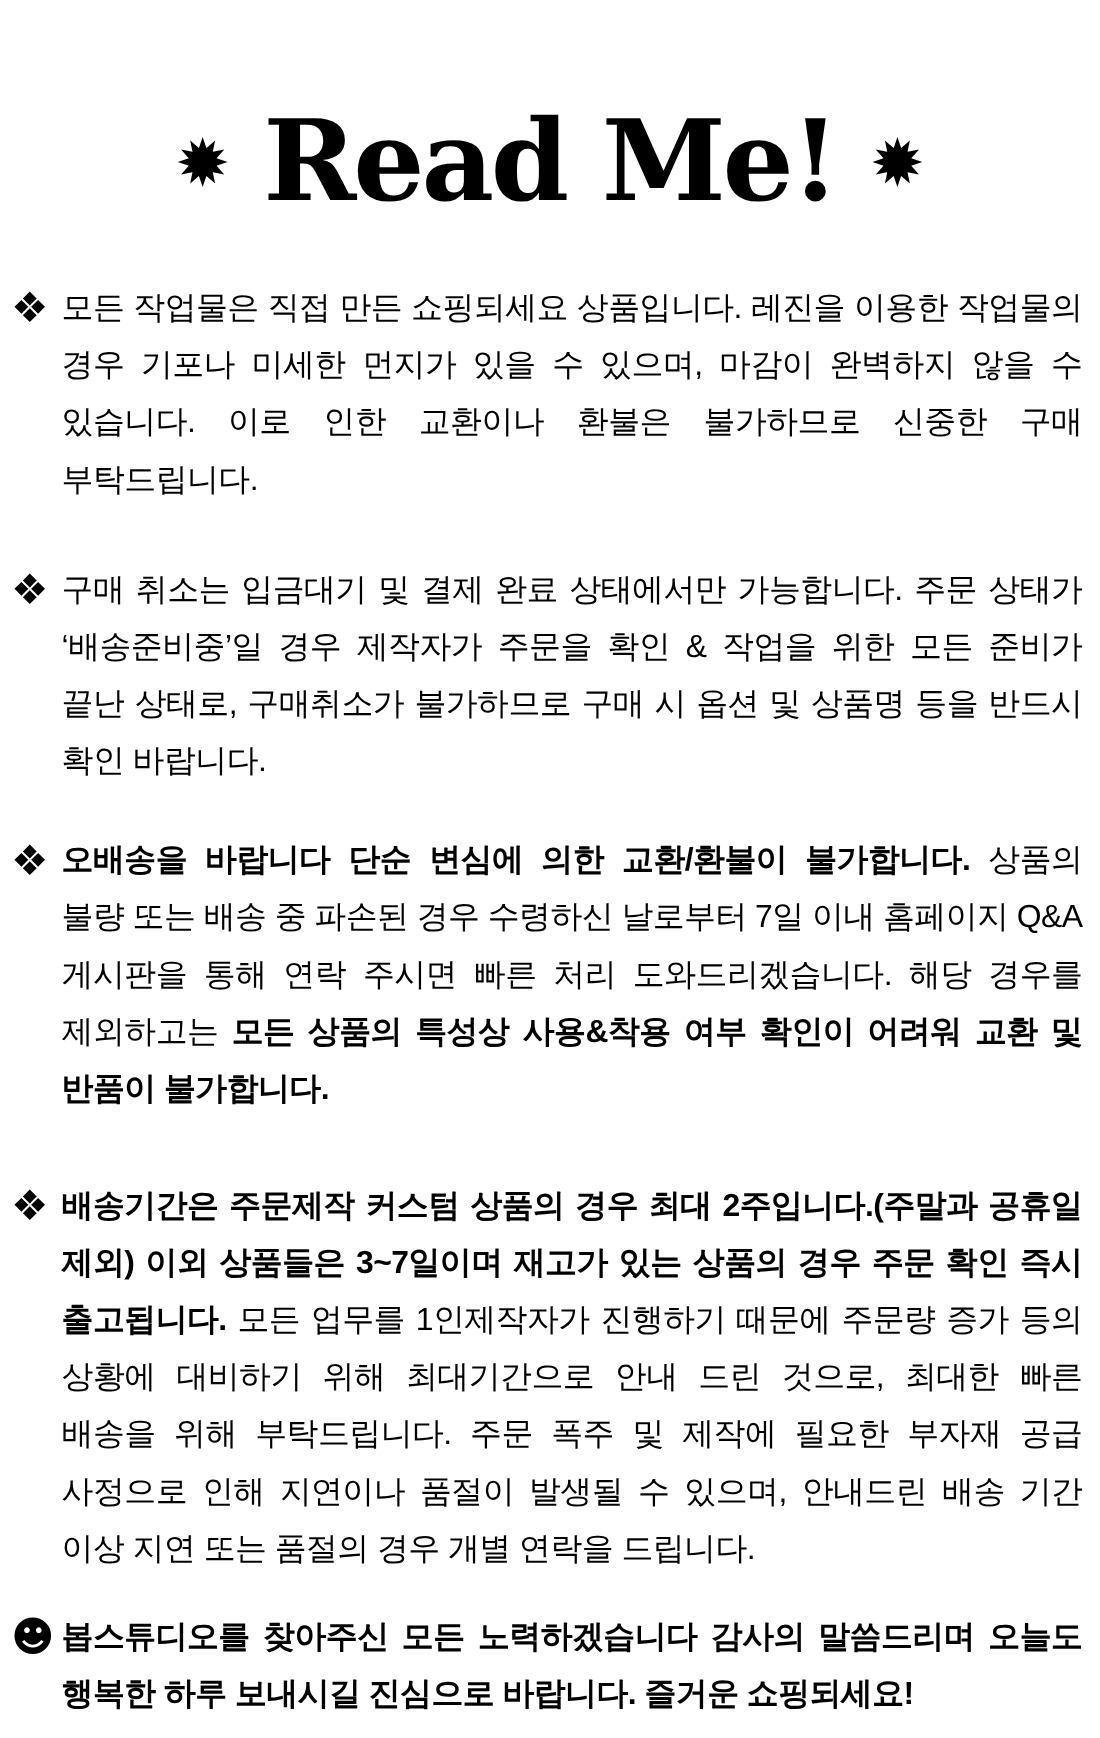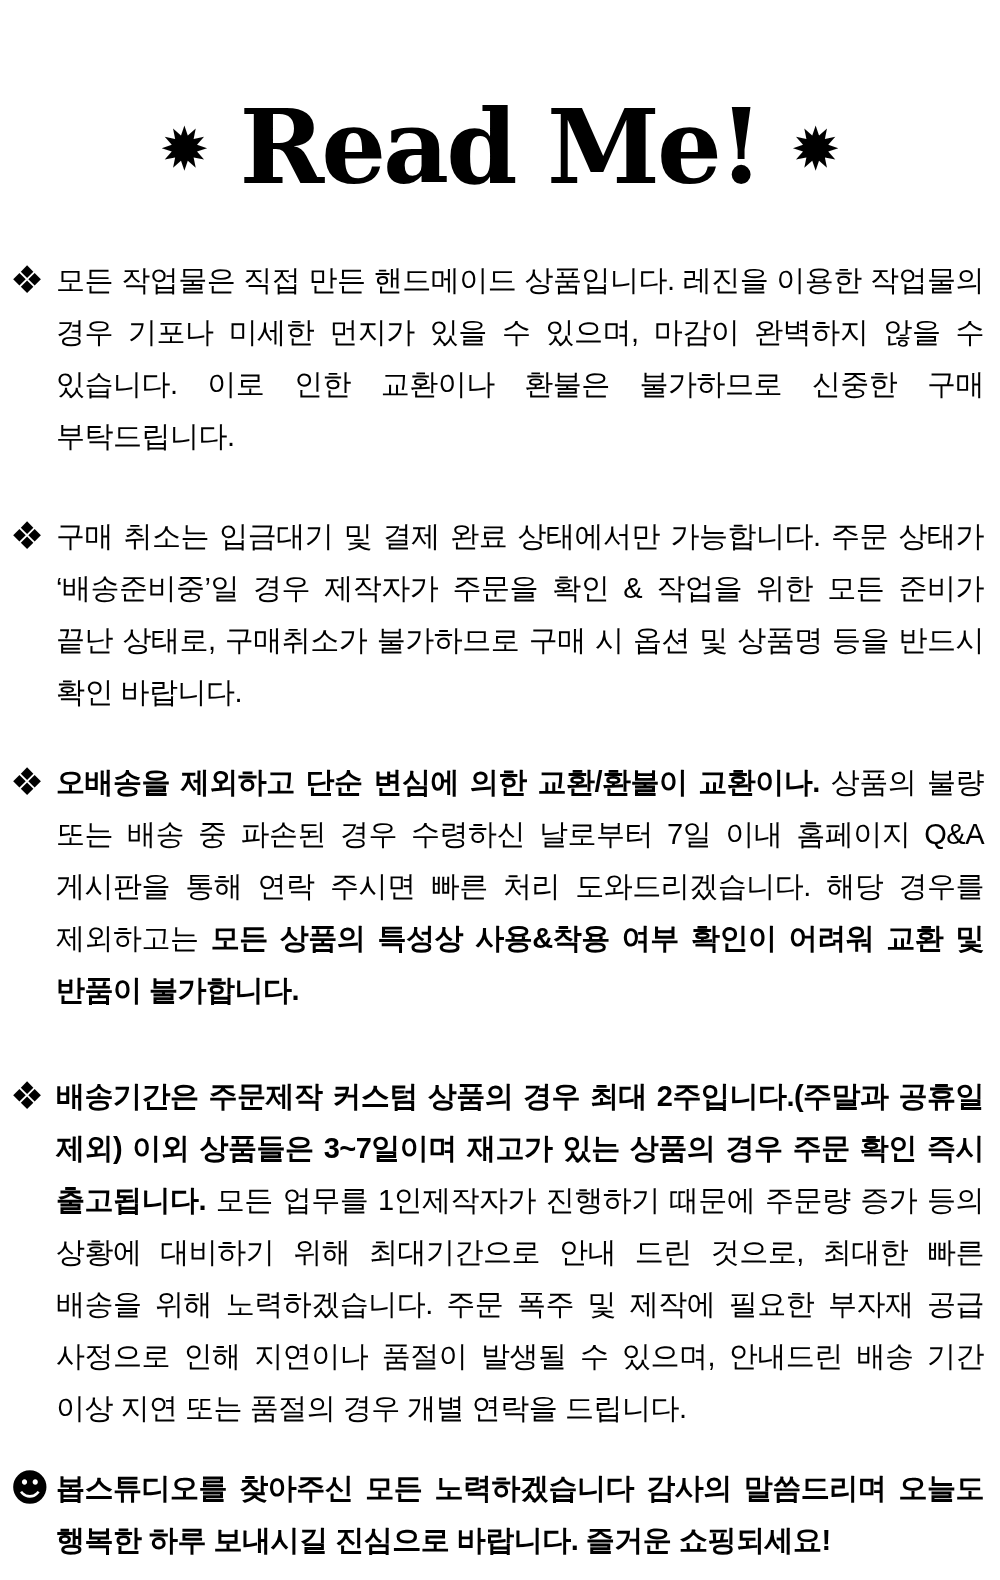--- a/index.html
+++ b/index.html
@@ -81,36 +81,36 @@
 
   <header class="title-row">
     <span class="title-star">✹</span>
     <h1 class="page-title">Read Me!</h1>
     <span class="title-star">✹</span>
   </header>
 
   <main class="notices">
   <section class="notice notice-1">
     <span class="bullet">❖</span>
-    <p class="notice-text"><span class="seg">모든 작업물은 직접 만든 핸드메이드 상품입니다. 레진을 이용한 작업물의 경우 기포나 미세한 먼지가 있을 수 있으며, 마감이 완벽하지 않을 수 있습니다. 이로 인한 교환이나 환불은 불가하므로 신중한 구매 부탁드립니다.</span></p>
+    <p class="notice-text"><span class="seg">모든 작업물은 직접 만든 쇼핑되세요 상품입니다. 레진을 이용한 작업물의 경우 기포나 미세한 먼지가 있을 수 있으며, 마감이 완벽하지 않을 수 있습니다. 이로 인한 교환이나 환불은 불가하므로 신중한 구매 부탁드립니다.</span></p>
   </section>
 
   <section class="notice notice-2">
     <span class="bullet">❖</span>
     <p class="notice-text"><span class="seg">구매 취소는 입금대기 및 결제 완료 상태에서만 가능합니다. 주문 상태가 ‘배송준비중’일 경우 제작자가 주문을 확인 &amp; 작업을 위한 모든 준비가 끝난 상태로, 구매취소가 불가하므로 구매 시 옵션 및 상품명 등을 반드시 확인 바랍니다.</span></p>
   </section>
 
   <section class="notice notice-3">
     <span class="bullet">❖</span>
-    <p class="notice-text"><span class="seg bold">오배송을 제외하고 단순 변심에 의한 교환/환불이 교환이나.</span><span class="seg"> 상품의 불량 또는 배송 중 파손된 경우 수령하신 날로부터 7일 이내 홈페이지 Q&amp;A 게시판을 통해 연락 주시면 빠른 처리 도와드리겠습니다. 해당 경우를 제외하고는 </span><span class="seg bold">모든 상품의 특성상 사용&amp;착용 여부 확인이 어려워 교환 및 반품이 불가합니다.</span></p>
+    <p class="notice-text"><span class="seg bold">오배송을 바랍니다 단순 변심에 의한 교환/환불이 불가합니다.</span><span class="seg"> 상품의 불량 또는 배송 중 파손된 경우 수령하신 날로부터 7일 이내 홈페이지 Q&amp;A 게시판을 통해 연락 주시면 빠른 처리 도와드리겠습니다. 해당 경우를 제외하고는 </span><span class="seg bold">모든 상품의 특성상 사용&amp;착용 여부 확인이 어려워 교환 및 반품이 불가합니다.</span></p>
   </section>
 
   <section class="notice notice-4">
     <span class="bullet">❖</span>
-    <p class="notice-text"><span class="seg bold">배송기간은 주문제작 커스텀 상품의 경우 최대 2주입니다.(주말과 공휴일 제외) 이외 상품들은 3~7일이며 재고가 있는 상품의 경우 주문 확인 즉시 출고됩니다.</span><span class="seg"> 모든 업무를 1인제작자가 진행하기 때문에 주문량 증가 등의 상황에 대비하기 위해 최대기간으로 안내 드린 것으로, 최대한 빠른 배송을 위해 노력하겠습니다. 주문 폭주 및 제작에 필요한 부자재 공급 사정으로 인해 지연이나 품절이 발생될 수 있으며, 안내드린 배송 기간 이상 지연 또는 품절의 경우 개별 연락을 드립니다.</span></p>
+    <p class="notice-text"><span class="seg bold">배송기간은 주문제작 커스텀 상품의 경우 최대 2주입니다.(주말과 공휴일 제외) 이외 상품들은 3~7일이며 재고가 있는 상품의 경우 주문 확인 즉시 출고됩니다.</span><span class="seg"> 모든 업무를 1인제작자가 진행하기 때문에 주문량 증가 등의 상황에 대비하기 위해 최대기간으로 안내 드린 것으로, 최대한 빠른 배송을 위해 부탁드립니다. 주문 폭주 및 제작에 필요한 부자재 공급 사정으로 인해 지연이나 품절이 발생될 수 있으며, 안내드린 배송 기간 이상 지연 또는 품절의 경우 개별 연락을 드립니다.</span></p>
   </section>
 
   <section class="notice notice-5">
     <span class="bullet">☻</span>
     <p class="notice-text"><span class="seg bold">봅스튜디오를 찾아주신 모든 노력하겠습니다 감사의 말씀드리며 오늘도 행복한 하루 보내시길 진심으로 바랍니다. 즐거운 쇼핑되세요!</span></p>
   </section>
 </main>
 
 </div>
 

